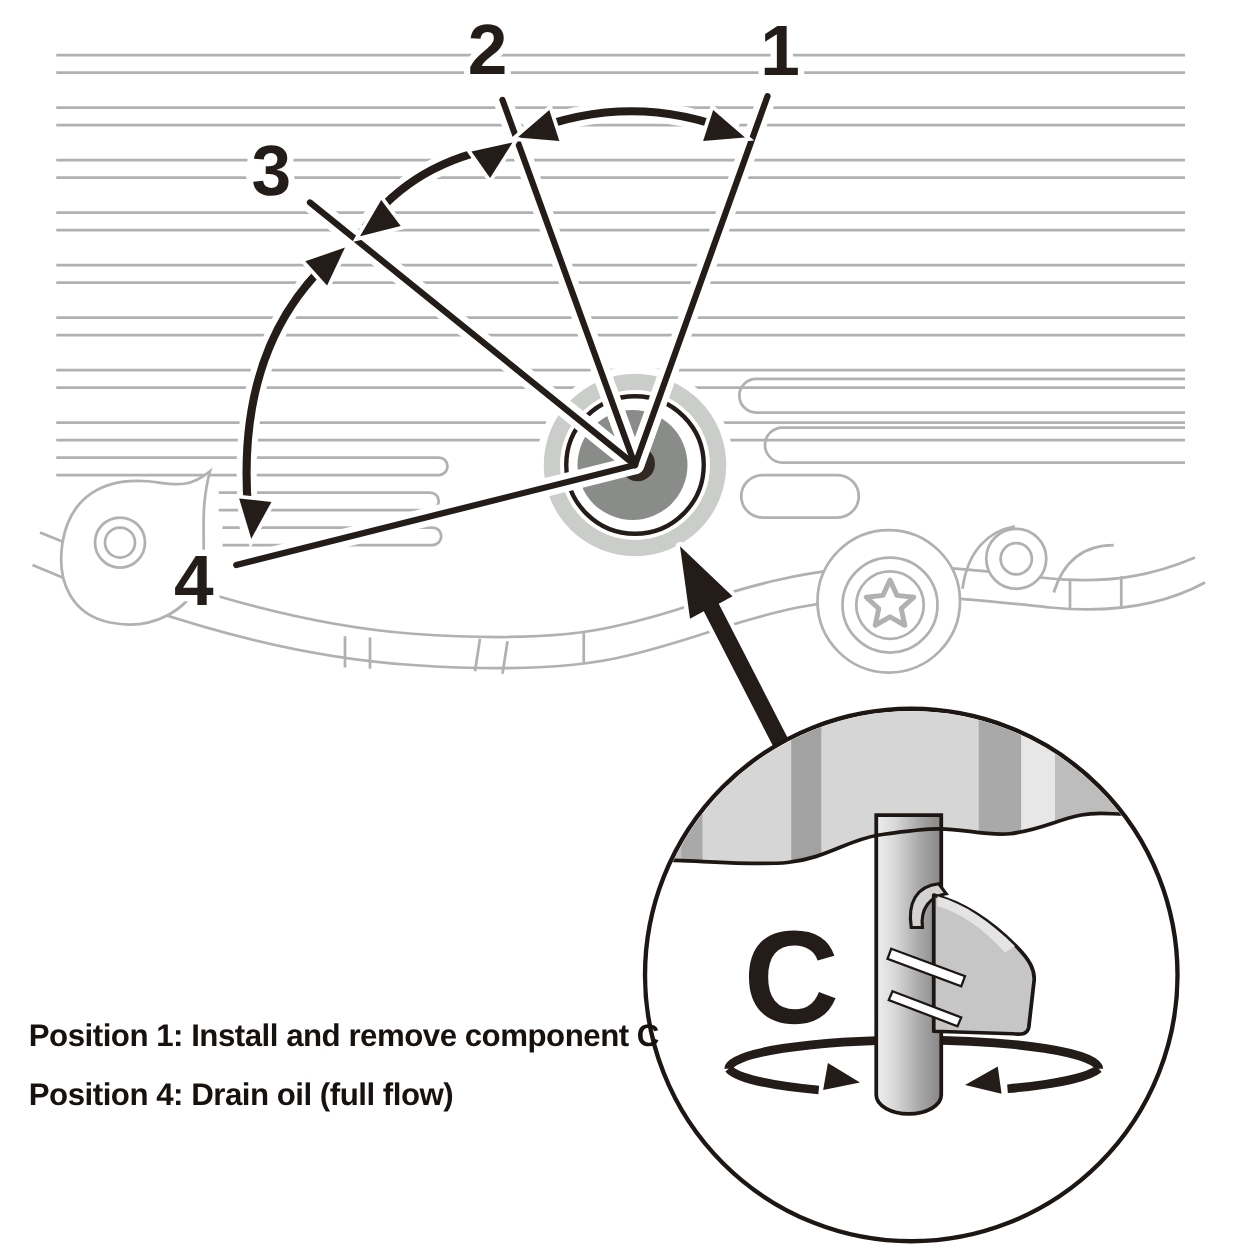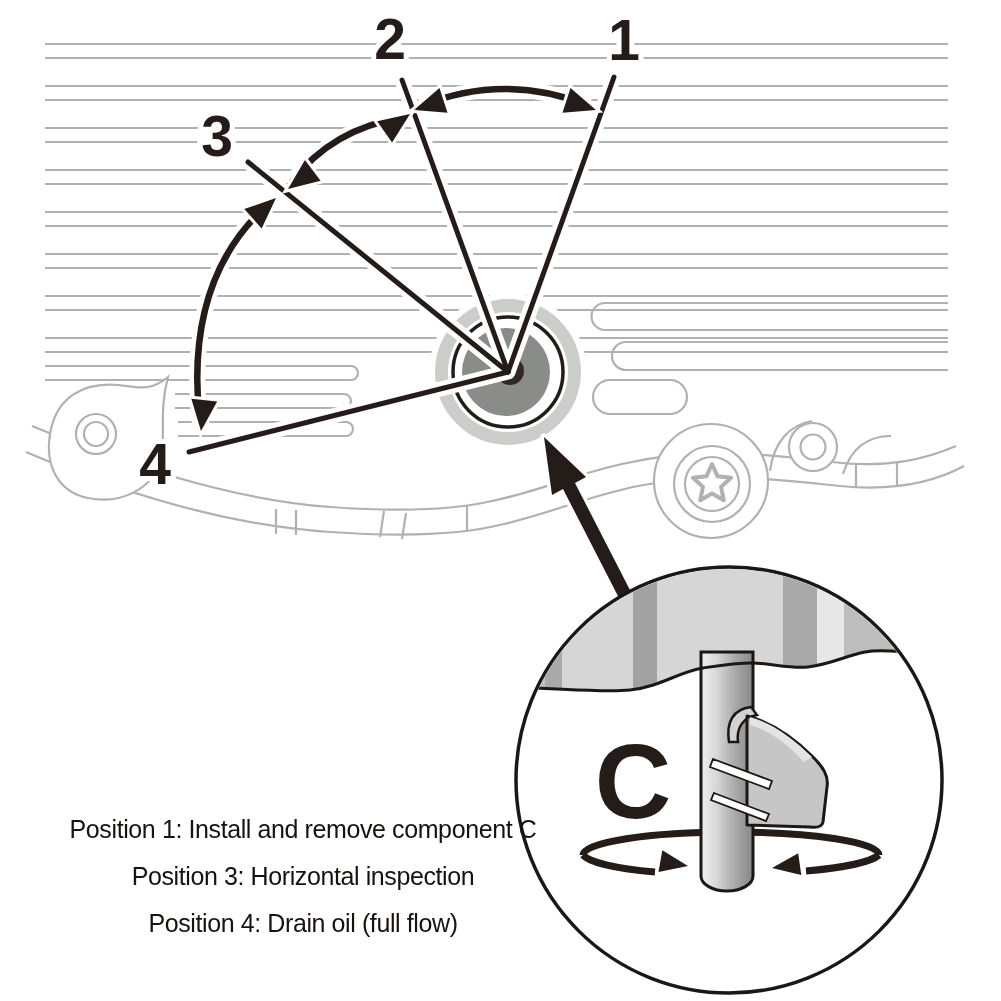--- a/index.html
+++ b/index.html
@@ -1,21 +1,21 @@
 <!DOCTYPE html>
 <html><head>
 <meta charset="utf-8">
 <style>
   html,body{margin:0;padding:0;background:#ffffff;}
   body{width:1001px;height:1001px;position:relative;overflow:hidden;
        font-family:"Liberation Sans","DejaVu Sans",sans-serif;}
   #stage{position:absolute;left:0;top:0;width:1001px;height:1001px;}
   .notes{position:absolute;left:23px;top:806px;width:560px;
-         font-weight:400;font-size:25px;line-height:47px;
-         letter-spacing:-0.4px;color:#18120f;text-align:center;}
+         font-weight:700;font-size:25px;line-height:47px;
+         letter-spacing:-0.4px;color:#18120f;}
   .num{font-weight:700;font-size:57px;
        stroke:#ffffff;stroke-width:10px;paint-order:stroke;
        font-family:"Liberation Sans","DejaVu Sans",sans-serif;}
   .cletter{font-weight:700;font-size:106px;
        font-family:"Liberation Sans","DejaVu Sans",sans-serif;}
 </style>
 </head>
 <body>
 
 <svg id="stage" viewBox="0 0 1001 1001">
@@ -130,15 +130,14 @@
         <path d="M714 793L769 814L766 821L711 800Z"></path>
       </g>
 
       <text class="cletter" x="633" y="818" text-anchor="middle" fill="#241c18"><tspan>C</tspan></text>
     </g>
   </g>
 </svg>
 
 <div class="notes">
   <div>Position 1: Install and remove component C</div>
-  <div>Position 3: Horizontal inspection</div>
   <div>Position 4: Drain oil (full flow)</div>
 </div>
 
 </body></html>

